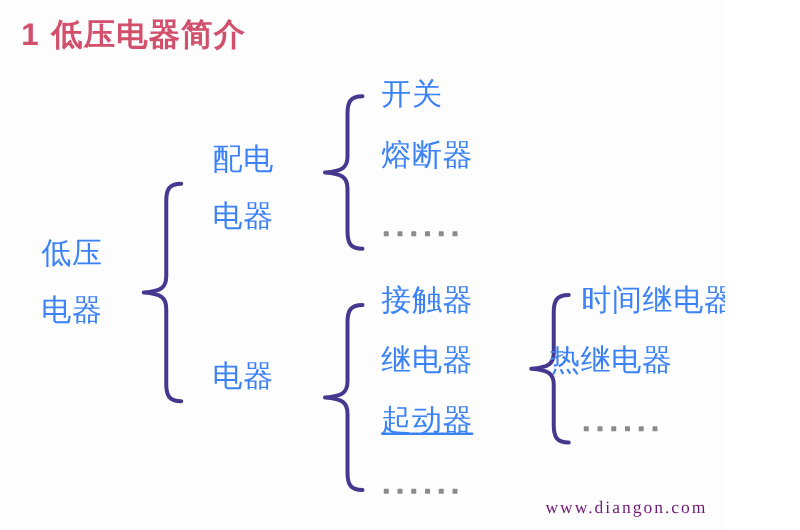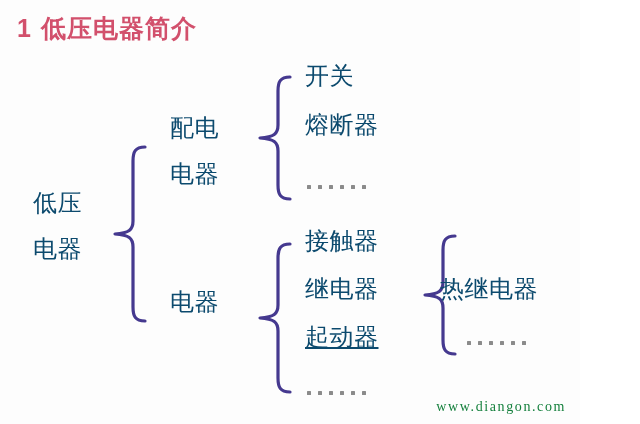--- a/index.html
+++ b/index.html
@@ -31,21 +31,21 @@
     line-height: 1.25;
   }
   #title .num {
     margin-right: 9px;
     font-weight: bold;
   }
 
   
   .node {
     position: absolute;
-    color: #0c4a6e;
+    color: #3b82f6;
     font-size: 24px;
     line-height: 1.0;
     white-space: nowrap;
     letter-spacing: 0.5px;
   }
   .node.stack {
     line-height: 1.92;
   }
   .node .line { display: block; }
 
@@ -77,21 +77,21 @@
     stroke-linejoin: round;
   }
 
   
   #watermark {
     position: absolute;
     right: 14px;
     bottom: 9px;
     font-family: "Liberation Serif", "DejaVu Serif", serif;
     font-size: 14px;
-    color: #15803d;
+    color: #701a75;
     letter-spacing: 1.6px;
     white-space: nowrap;
   }
 </style>
 </head>
 <body>
 
 <div id="stage">
 
   <div id="title">
@@ -149,20 +149,21 @@
       <i></i>
       <i></i>
       <i></i>
       <i></i>
   </div>
 
   <svg class="brace" style="left:423px; top:234px;" width="34" height="122" viewBox="0 0 34 122">
     <path d="M32 2 C 22 2, 20 7, 20 16 L 20 48 C 20 57, 16 60, 2 61 C 16 62, 20 65, 20 74 L 20 106 C 20 115, 22 120, 32 120"></path>
   </svg>
 
+  <div class="node" style="left:465px; top:229px;">时间继电器</div>
 
   <div class="node" style="left:440px; top:277px;">热继电器</div>
 
   <div class="ellipsis" style="left:467px; top:341px;">
     <i></i>
       <i></i>
       <i></i>
       <i></i>
       <i></i>
       <i></i>

